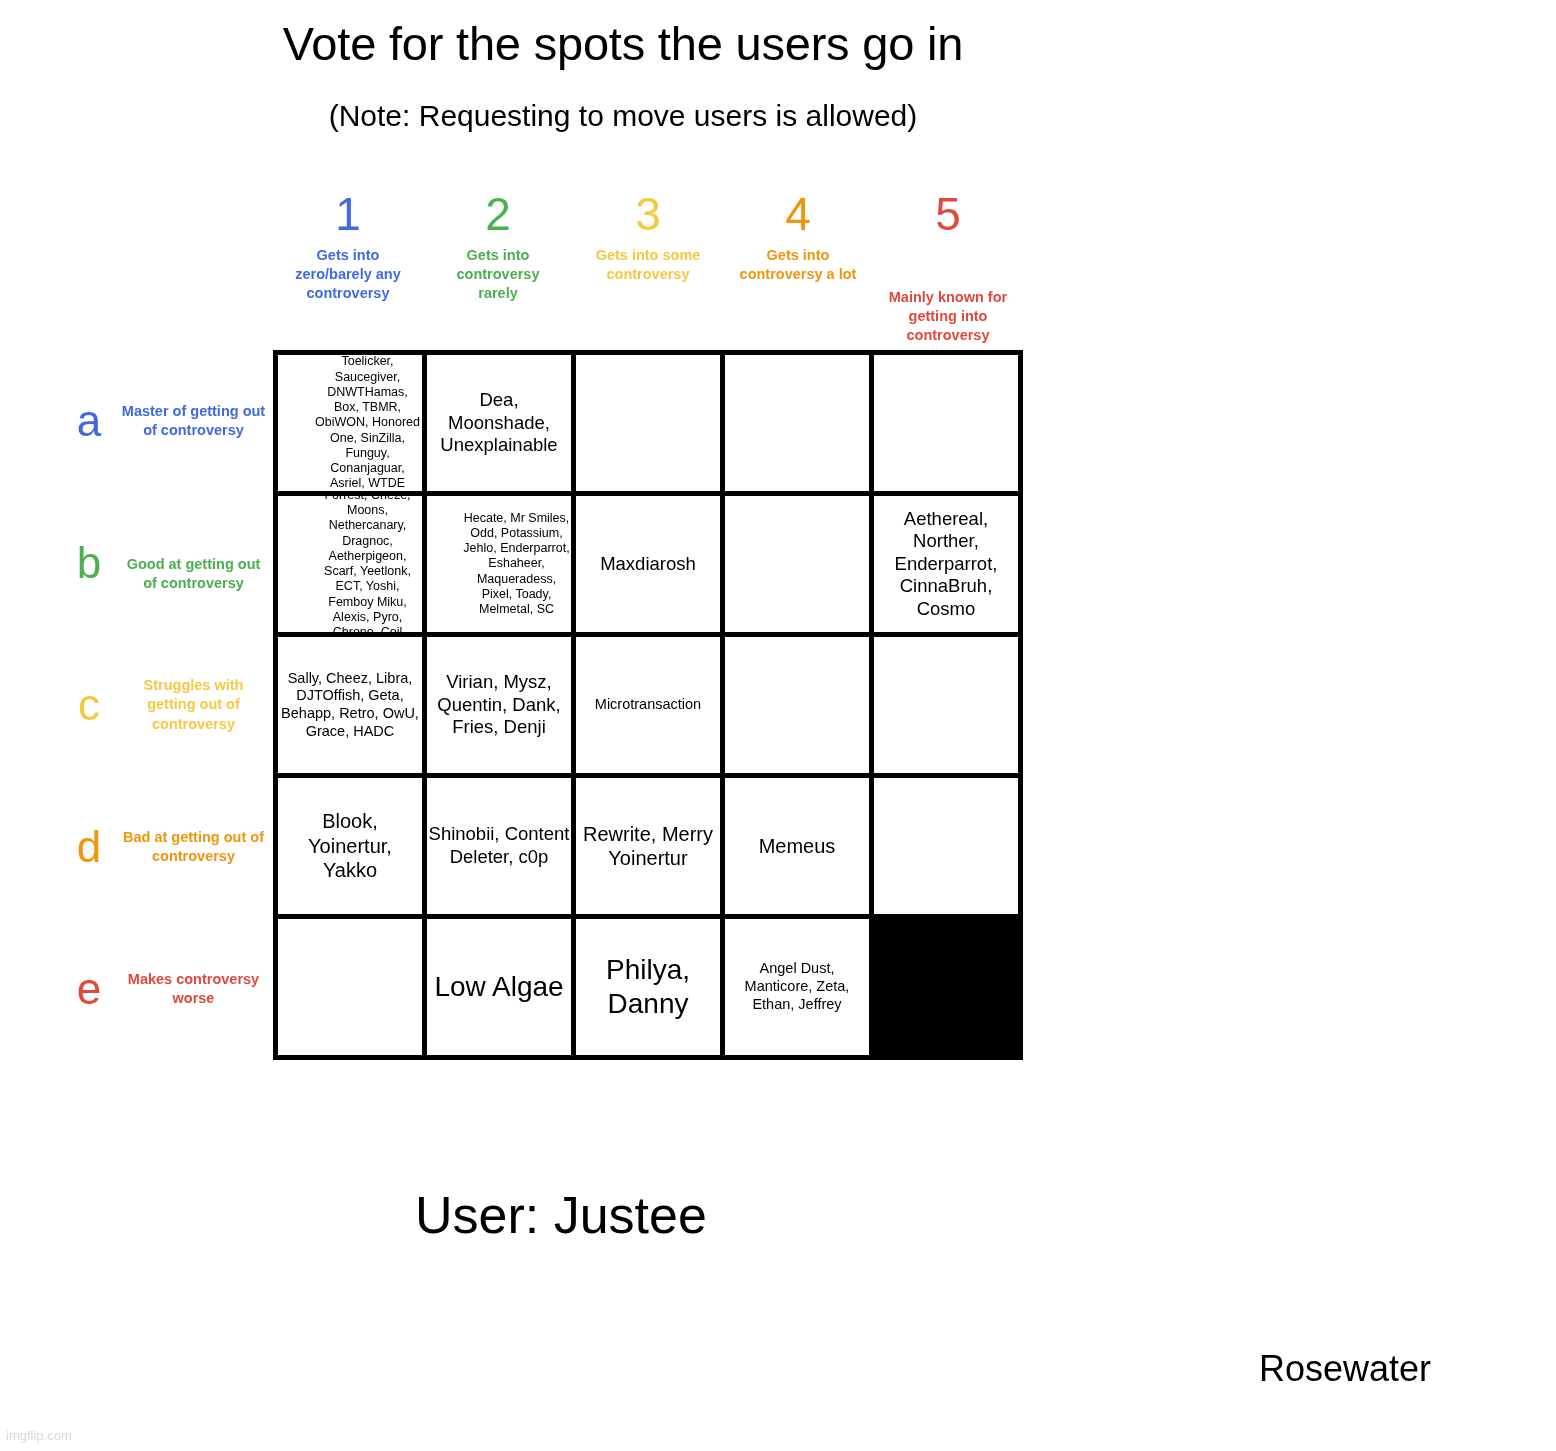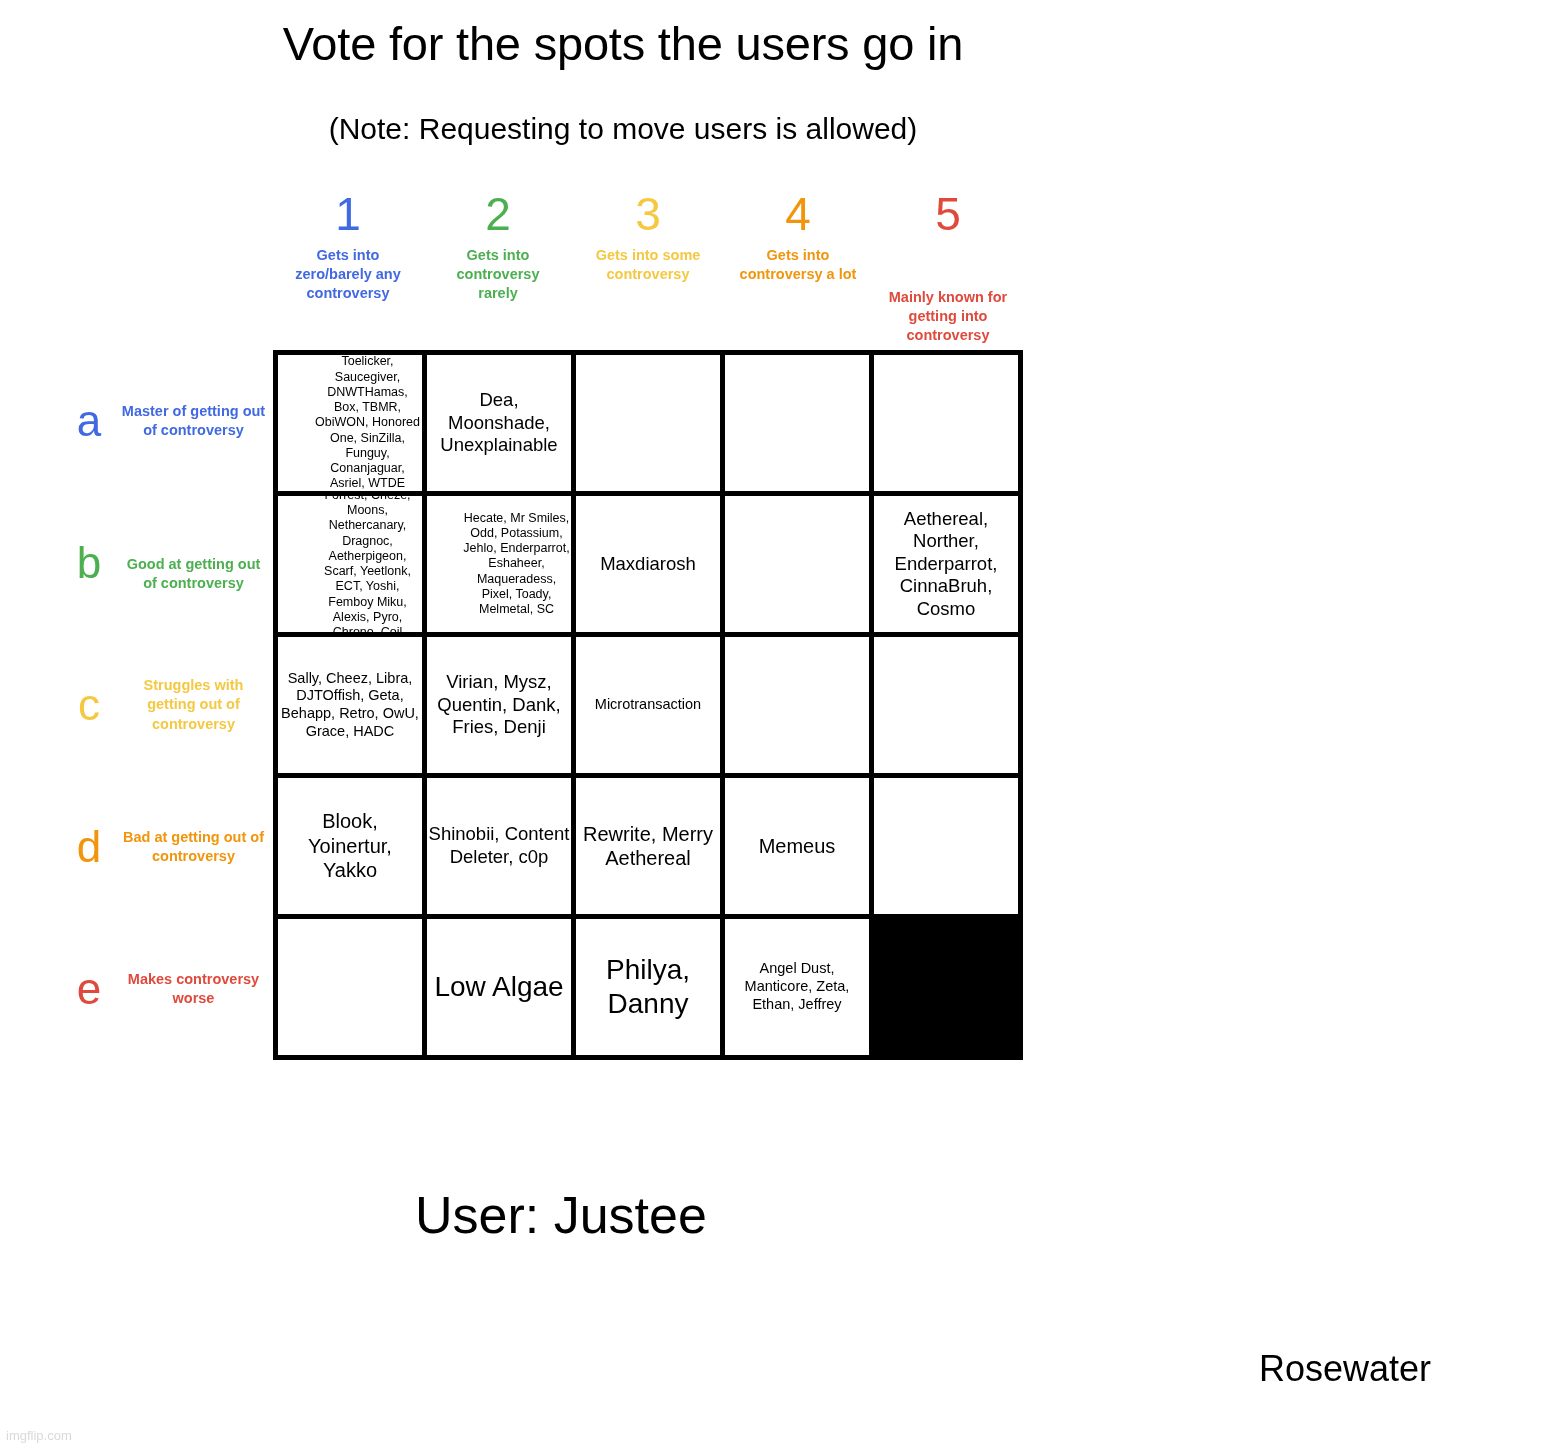--- a/index.html
+++ b/index.html
@@ -24,21 +24,21 @@
     text-align: center;
     font-size: 47px;
     font-weight: 400;
     color: #000000;
     letter-spacing: -0.2px;
     white-space: nowrap;
   }
   .subtitle {
     position: absolute;
     left: 0;
-    top: 112px;
+    top: 99px;
     width: 1246px;
     text-align: center;
     font-size: 30px;
     font-weight: 400;
     color: #000000;
     white-space: nowrap;
   }
 
   
   .col-headers {
@@ -260,21 +260,21 @@
     <div class="cell">
       <span class="fs-md"></span>
     </div>
     <div class="cell">
       <span class="fs-lg">Blook, Yoinertur, Yakko</span>
     </div>
     <div class="cell">
       <span class="fs-md">Shinobii, Content Deleter, c0p</span>
     </div>
     <div class="cell">
-      <span class="fs-lg">Rewrite, Merry Aethereal</span>
+      <span class="fs-lg">Rewrite, Merry Yoinertur</span>
     </div>
     <div class="cell">
       <span class="fs-lg">Memeus</span>
     </div>
     <div class="cell">
       <span class="fs-md"></span>
     </div>
     <div class="cell">
       <span class="fs-md"></span>
     </div>

